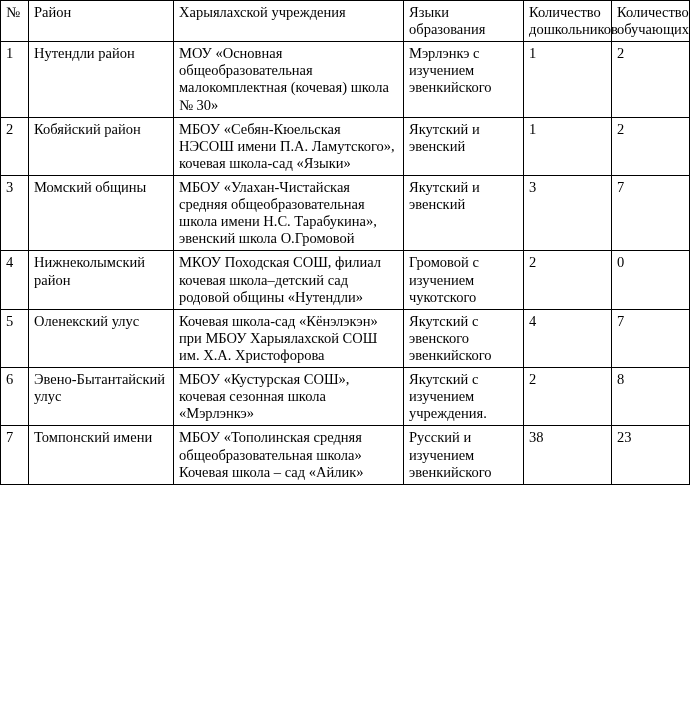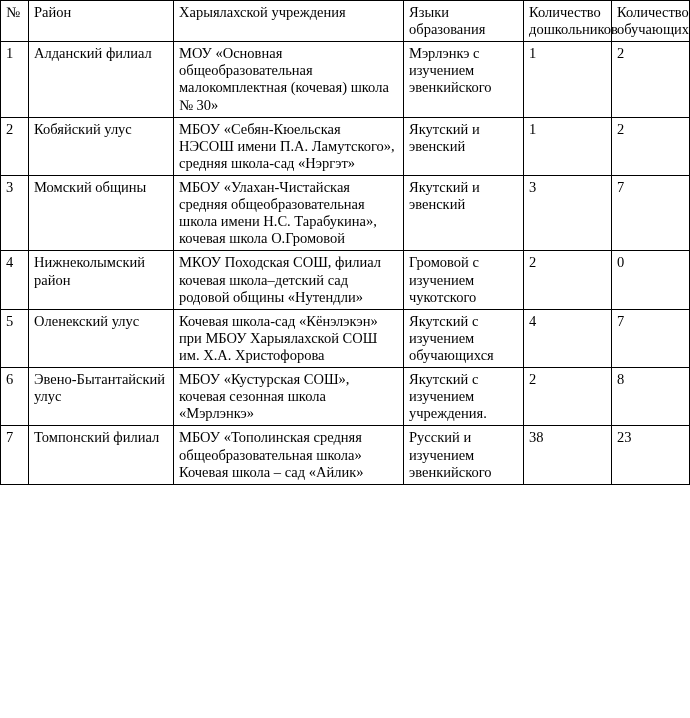--- a/index.html
+++ b/index.html
@@ -66,68 +66,68 @@
       <th class="header-cell">Район</th>
       <th class="header-cell">Харыялахской учреждения</th>
       <th class="header-cell justify">Языки образования</th>
       <th class="header-cell justify-full">Количество дошкольников</th>
       <th class="header-cell justify-full">Количество обучающихся</th>
     </tr>
   </thead>
   <tbody>
     <tr>
       <td>1</td>
-      <td>Алданский филиал</td>
+      <td>Нутендли район</td>
       <td class="justify">МОУ «Основная общеобразовательная малокомплектная (кочевая) школа № 30»</td>
       <td class="justify">Мэрлэнкэ с изучением эвенкийского</td>
       <td>1</td>
       <td>2</td>
     </tr>
     <tr>
       <td>2</td>
-      <td>Кобяйский улус</td>
-      <td class="justify">МБОУ «Себян-Кюельская НЭСОШ имени П.А. Ламутского», средняя школа-сад «Нэргэт»</td>
+      <td>Кобяйский район</td>
+      <td class="justify">МБОУ «Себян-Кюельская НЭСОШ имени П.А. Ламутского», кочевая школа-сад «Языки»</td>
       <td class="justify">Якутский и эвенский</td>
       <td>1</td>
       <td>2</td>
     </tr>
     <tr>
       <td>3</td>
       <td>Момский общины</td>
-      <td class="justify">МБОУ «Улахан-Чистайская средняя общеобразовательная школа имени Н.С. Тарабукина», кочевая школа О.Громовой</td>
+      <td class="justify">МБОУ «Улахан-Чистайская средняя общеобразовательная школа имени Н.С. Тарабукина», эвенский школа О.Громовой</td>
       <td class="justify">Якутский и эвенский</td>
       <td>3</td>
       <td>7</td>
     </tr>
     <tr>
       <td>4</td>
       <td>Нижнеколымский район</td>
       <td class="justify">МКОУ Походская СОШ, филиал кочевая школа–детский сад родовой общины «Нутендли»</td>
       <td class="justify">Громовой с изучением чукотского</td>
       <td>2</td>
       <td>0</td>
     </tr>
     <tr>
       <td>5</td>
       <td>Оленекский улус</td>
       <td class="justify">Кочевая школа-сад «Кёнэлэкэн» при МБОУ Харыялахской СОШ им. Х.А. Христофорова</td>
-      <td class="justify">Якутский с изучением обучающихся</td>
+      <td class="justify">Якутский с эвенского эвенкийского</td>
       <td>4</td>
       <td>7</td>
     </tr>
     <tr>
       <td>6</td>
       <td>Эвено-Бытантайский улус</td>
       <td class="justify">МБОУ «Кустурская СОШ», кочевая сезонная школа «Мэрлэнкэ»</td>
       <td class="justify">Якутский с изучением учреждения.</td>
       <td>2</td>
       <td>8</td>
     </tr>
     <tr>
       <td>7</td>
-      <td>Томпонский филиал</td>
+      <td>Томпонский имени</td>
       <td class="justify">МБОУ «Тополинская средняя общеобразовательная школа» Кочевая школа – сад «Айлик»</td>
       <td class="justify">Русский и изучением эвенкийского</td>
       <td>38</td>
       <td>23</td>
     </tr>
   </tbody>
 </table>
 
 </body></html>

